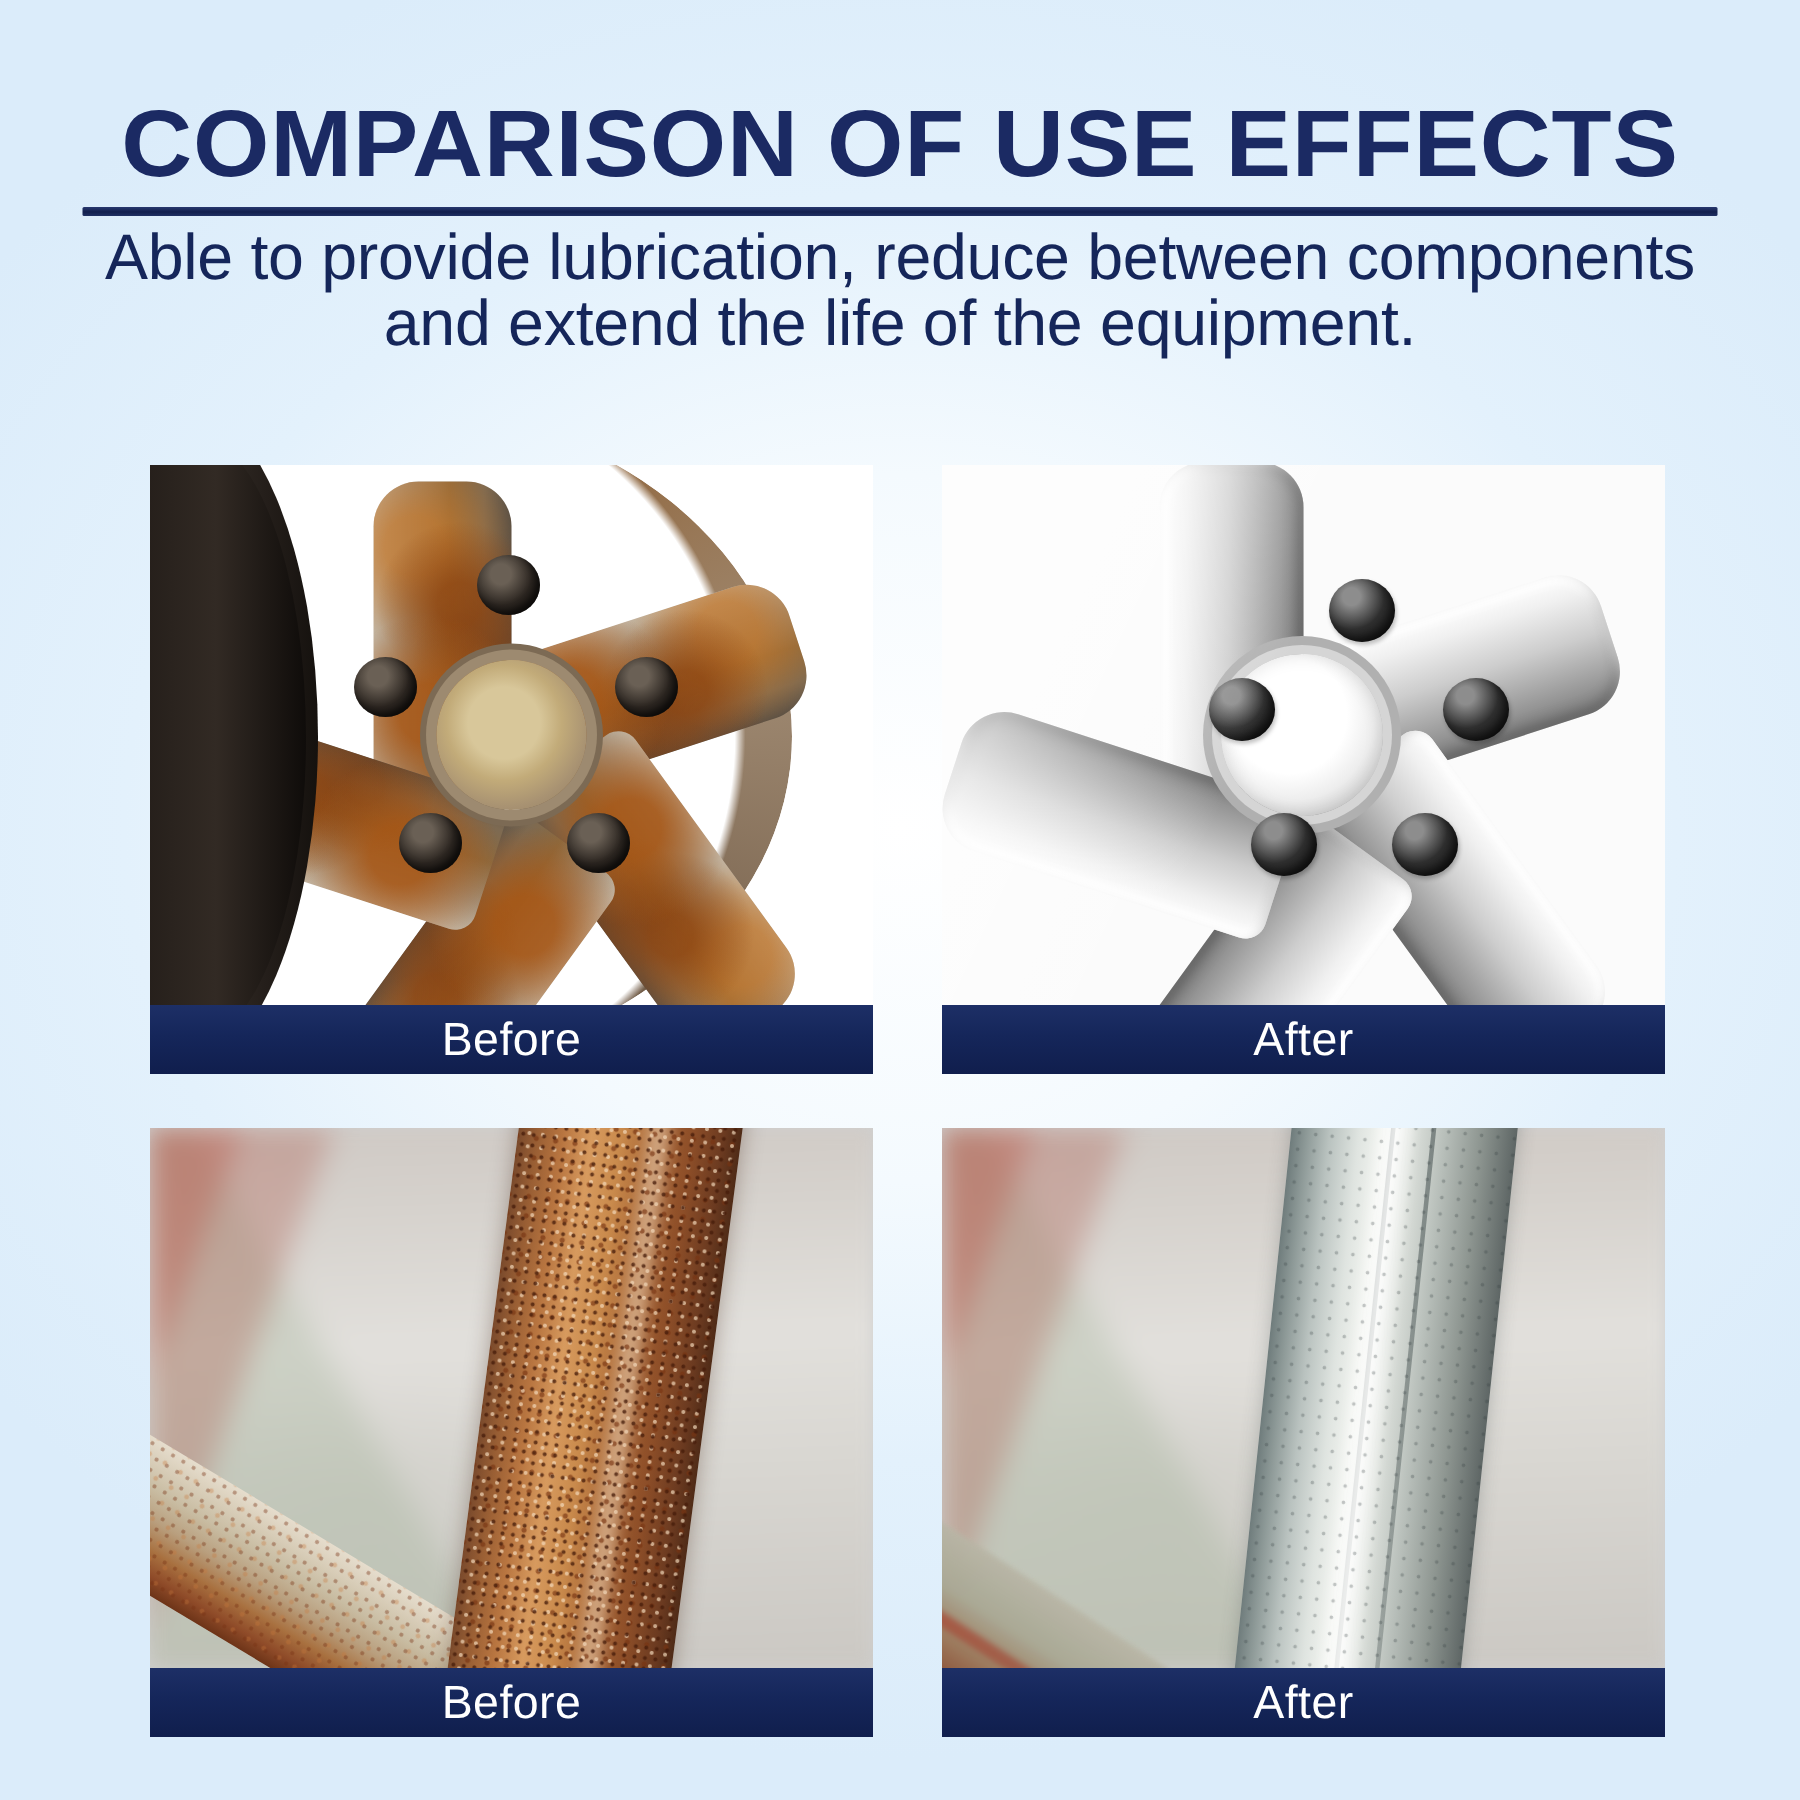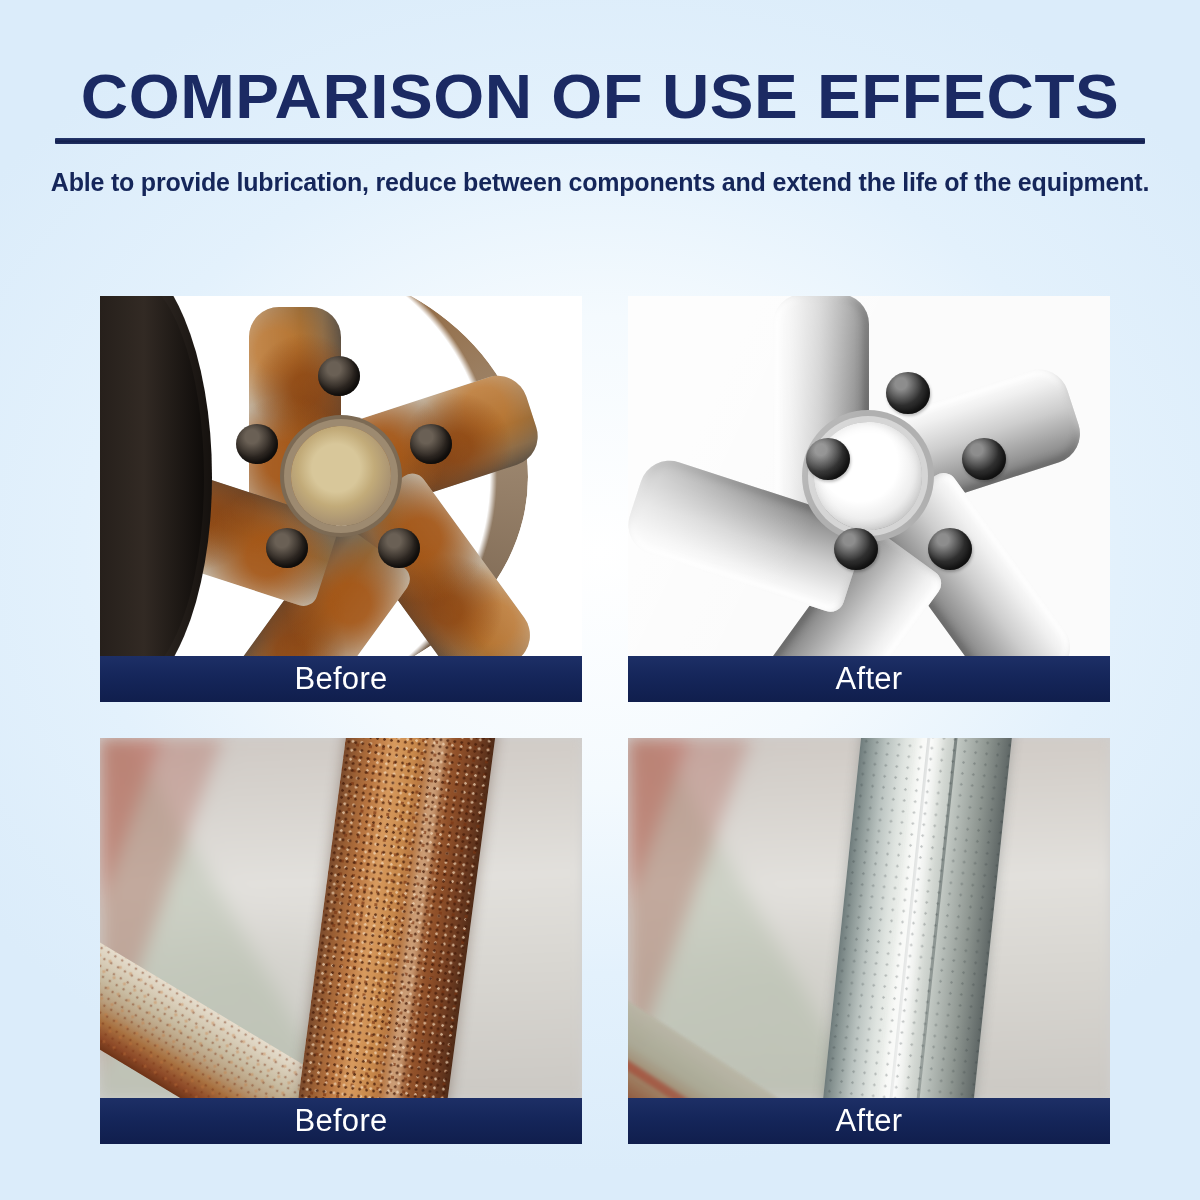--- a/index.html
+++ b/index.html
@@ -29,32 +29,32 @@
     transform:scaleX(1.04);
     white-space:nowrap;
   }
   .title-rule {
     position:absolute; left:55px; top:138px;
     width:1090px; height:6px;
     background:linear-gradient(180deg,#27386f 0%,#121f4d 55%,#203063 100%);
     border-radius:1px;
   }
   .subtitle {
-    position:absolute; left:50px; top:160px; width:1100px;
+    position:absolute; left:50px; top:150px; width:1100px;
     text-align:center;
-    font-size:25px;
+    font-size:43px;
     line-height:44px;
-    font-weight:700;
+    font-weight:400;
     color:#15265a;
     letter-spacing:-0.2px;
   }
 
   
   .grid { position:absolute; left:100px; top:296px; width:1008px; height:846px; }
-  .cell { position:absolute; width:482px; }
+  .cell { position:absolute; width:482px;margin-top:14px; }
   .cell.c0 { left:0;    top:0;   }
   .cell.c1 { left:528px; top:0;  }
   .cell.c2 { left:0;    top:442px; }
   .cell.c3 { left:528px; top:442px; }
 
   .photo {
     position:relative;
     width:482px; height:360px;
     overflow:hidden;
     background:#cfcfcf;

